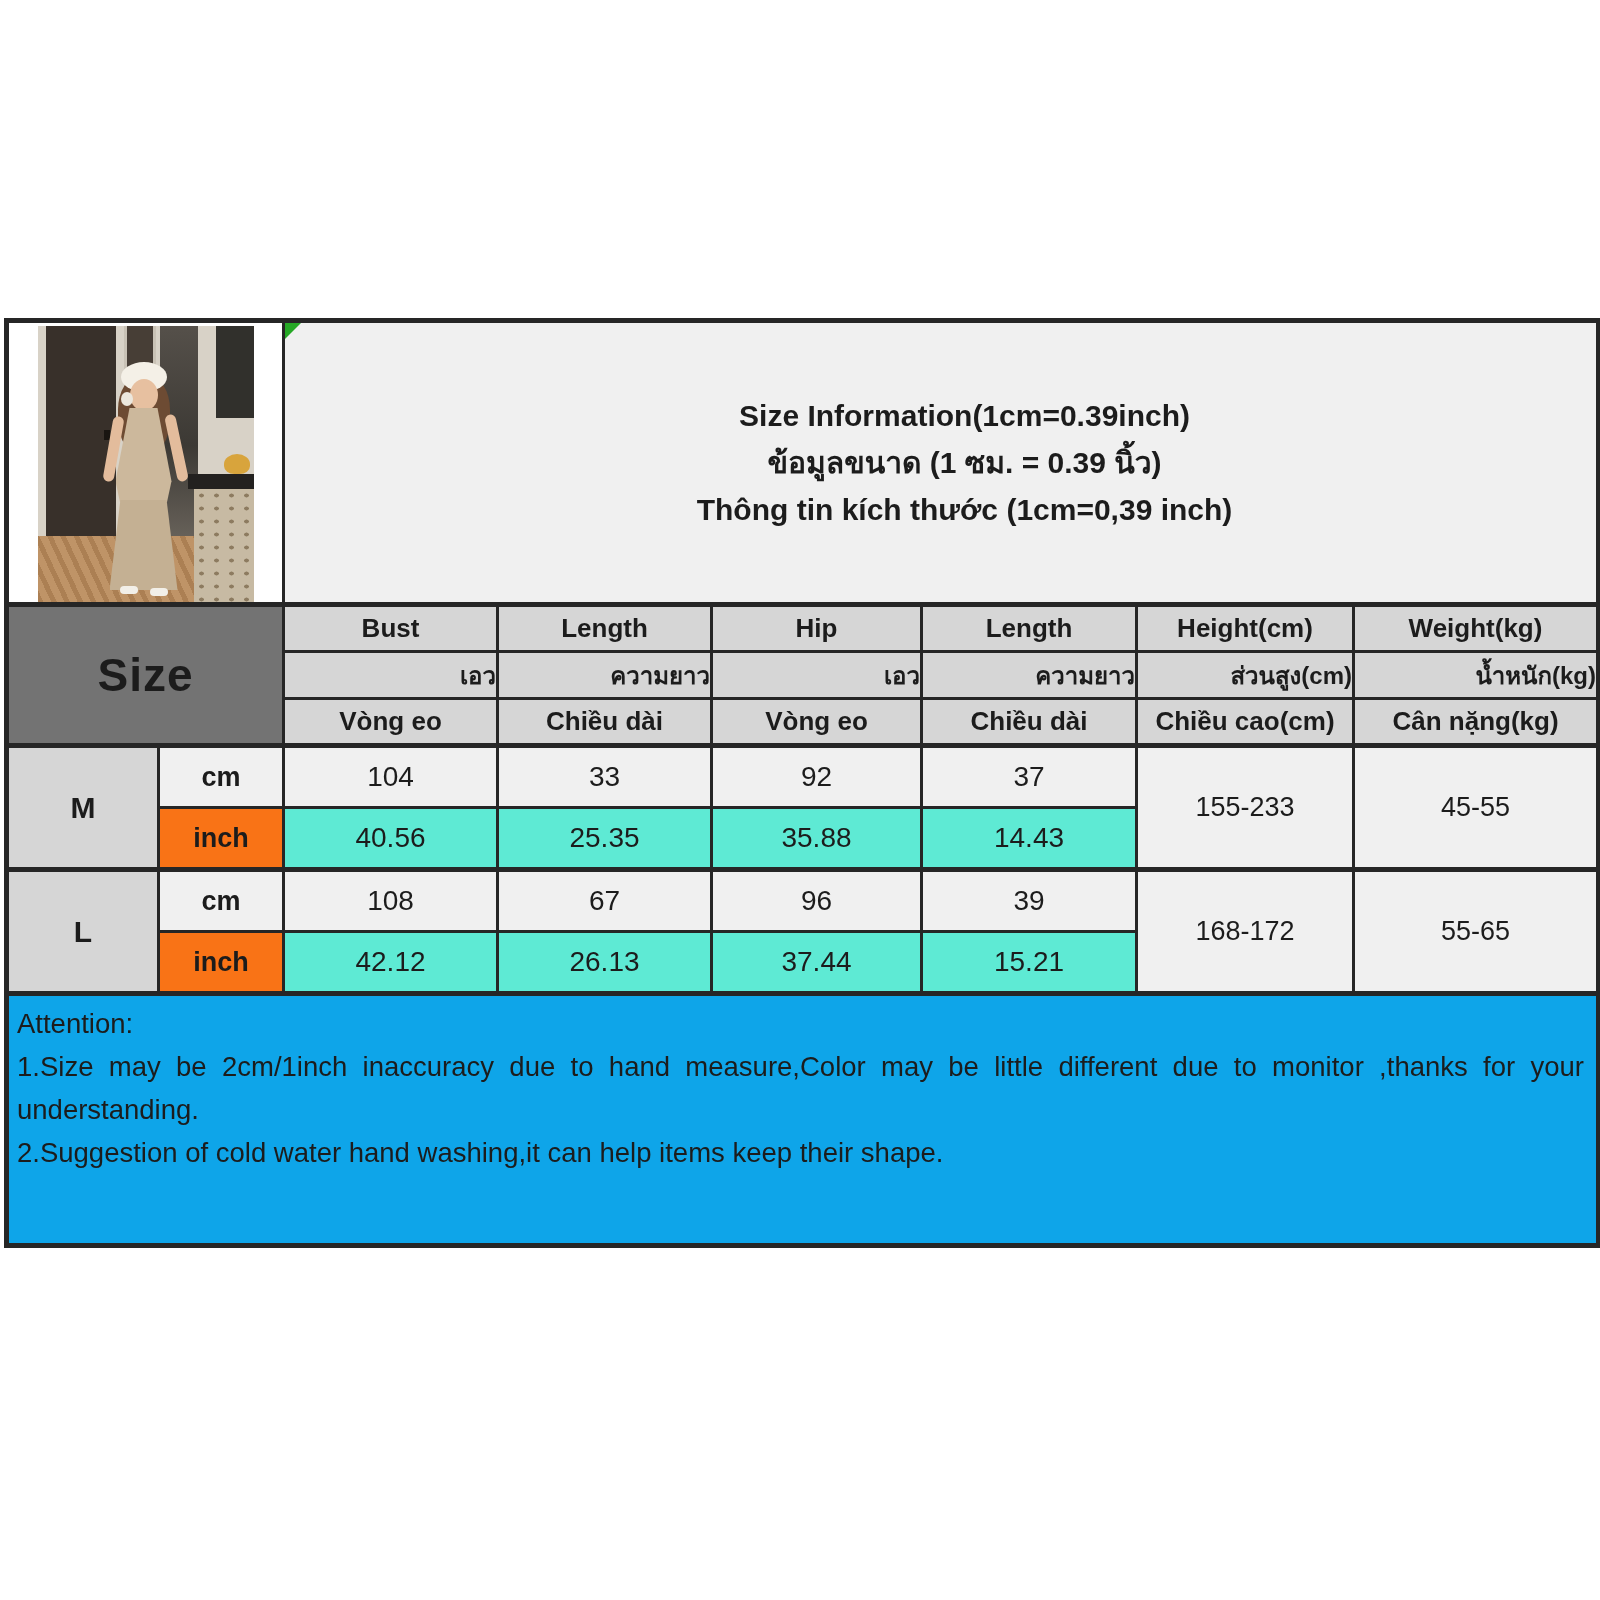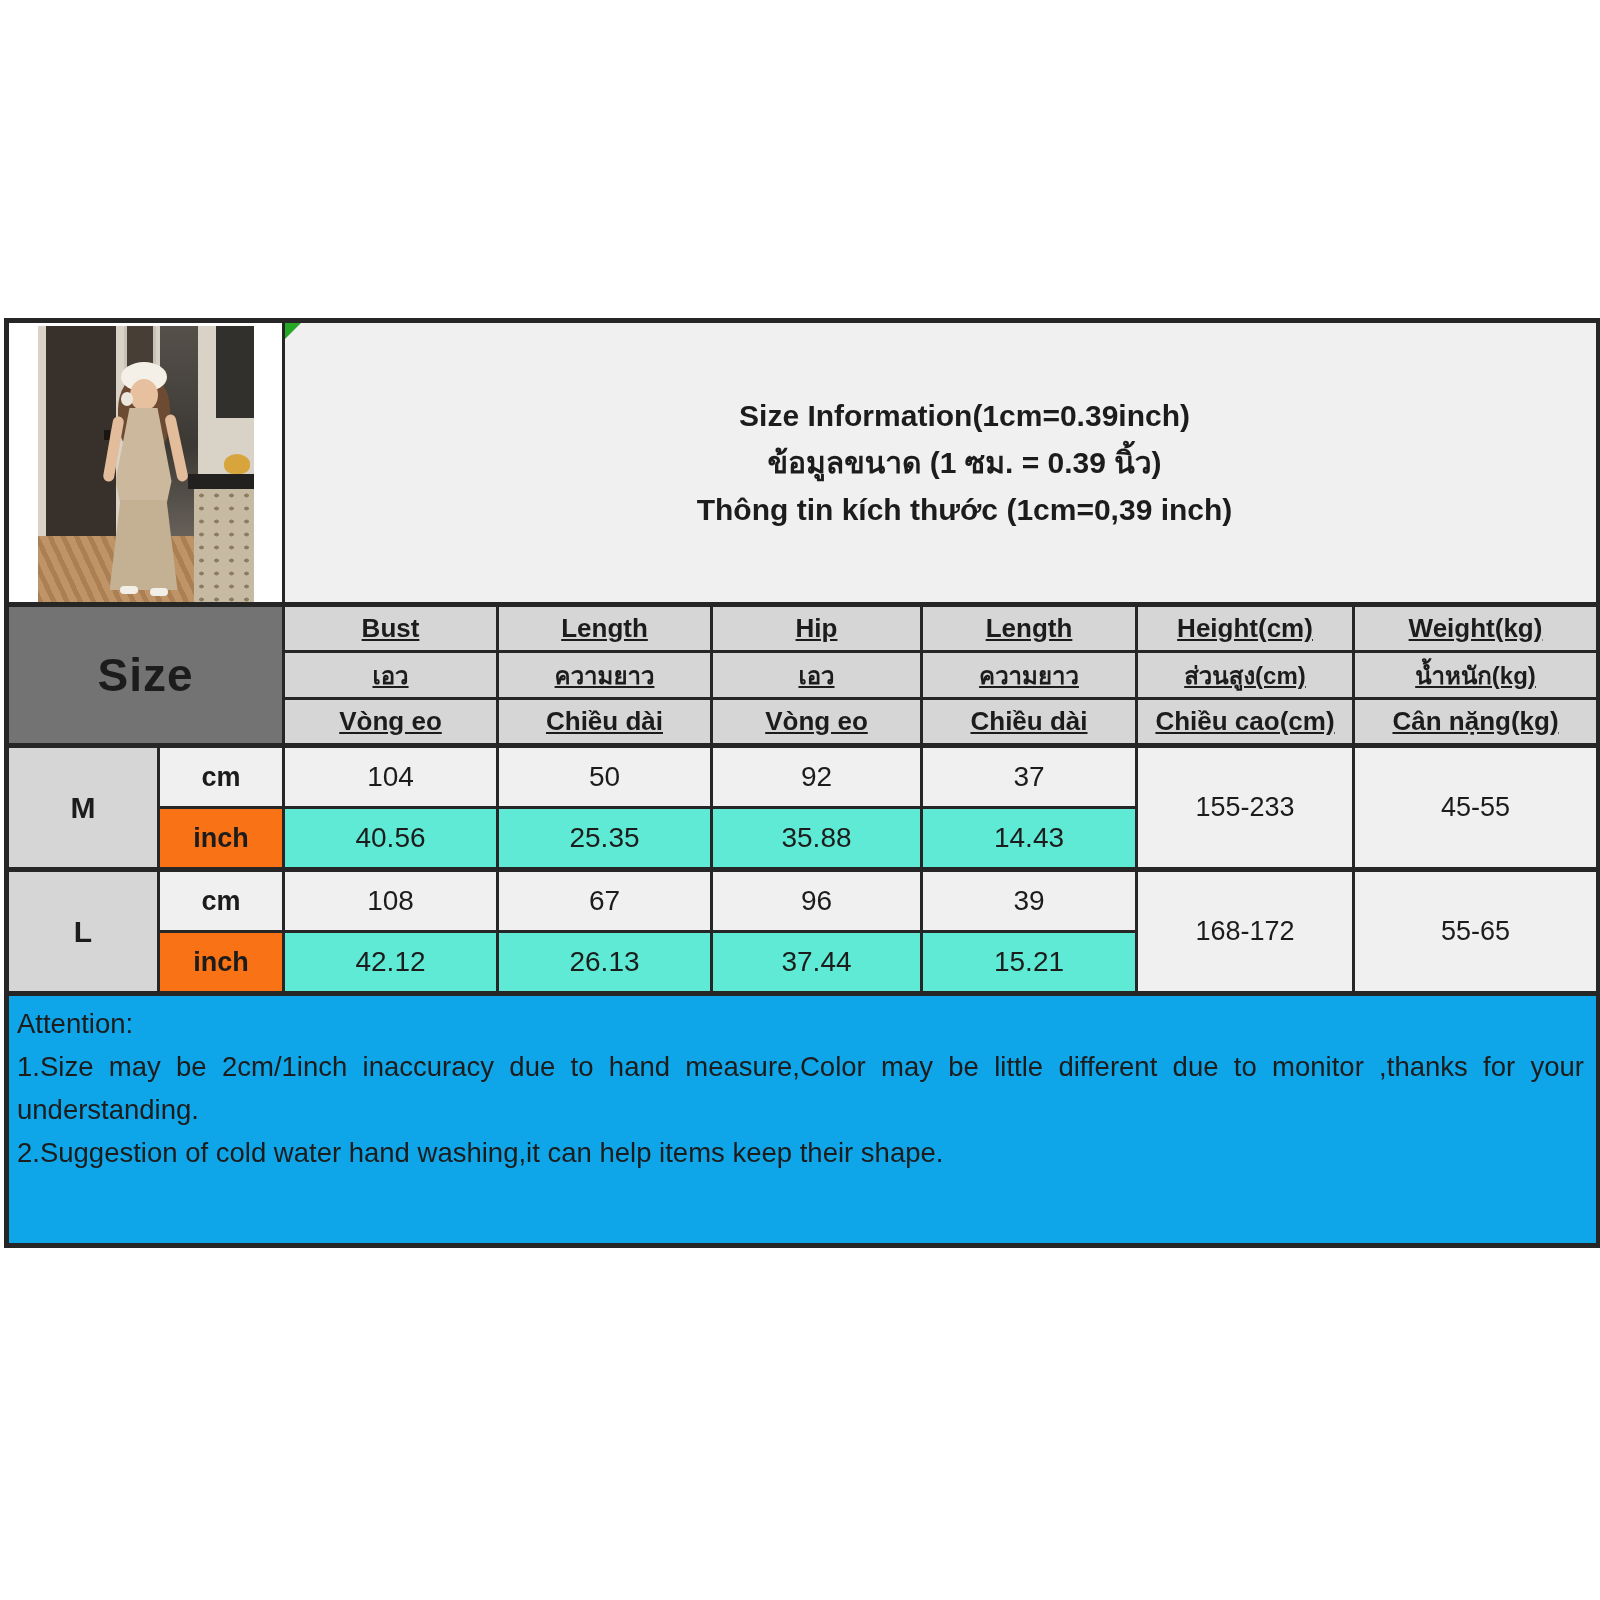--- a/index.html
+++ b/index.html
@@ -16,22 +16,22 @@
   .r-head  { height:47px; }
   .r-unit  { height:62px; }
   .r-att td{ height:252px; vertical-align:top; }
 
   .photo-cell { background:#ffffff; }
   .title-cell { background:#f0f0f0; position:relative; }
   .title-line { font-weight:bold; font-size:30px; line-height:47px;padding-left:48px; }
   .flag { position:absolute; left:0; top:0; width:0; height:0;
     border-top:16px solid #26a826; border-right:16px solid transparent; }
 
-  .head-cell { background:#d6d6d6; font-weight:bold; font-size:26px;text-decoration:underline; }
-  .head-th   { font-size:24px; }
+  .head-cell { background:#d6d6d6; font-weight:bold; font-size:26px; }
+  .head-th   { font-size:24px;text-align:right; }
   .size-cell { background:#737373; font-weight:bold; font-size:46px; letter-spacing:1px; }
   .szrow-cell{ background:#d6d6d6; font-weight:bold; font-size:30px; }
   .unit-cm   { background:#f0f0f0; font-weight:bold; font-size:27px; }
   .unit-inch { background:#f97316; font-weight:bold; font-size:27px; }
   .val-cm    { background:#f0f0f0; font-size:28px; }
   .val-inch  { background:#5eead4; font-size:28px; }
   .val-span  { background:#f0f0f0; font-size:27px; }
 
   .att-cell  { background:#0ea5e9; text-align:left; padding:6px 12px 0 8px;
     font-size:27.5px; line-height:43px; }
@@ -158,21 +158,21 @@
     <th class="head-cell">Vòng eo</th>
     <th class="head-cell">Chiều dài</th>
     <th class="head-cell">Chiều cao(cm)</th>
     <th class="head-cell">Cân nặng(kg)</th>
   </tr>
 
   <tr class="r-unit bt-thick">
     <th class="szrow-cell" rowspan="2">M</th>
     <th class="unit-cm">cm</th>
     <td class="val-cm">104</td>
-    <td class="val-cm">50</td>
+    <td class="val-cm">33</td>
     <td class="val-cm">92</td>
     <td class="val-cm">37</td>
     <td class="val-span" rowspan="2">155-233</td>
     <td class="val-span" rowspan="2">45-55</td>
   </tr>
   <tr class="r-unit">
     <th class="unit-inch">inch</th>
     <td class="val-inch">40.56</td>
     <td class="val-inch">25.35</td>
     <td class="val-inch">35.88</td>

